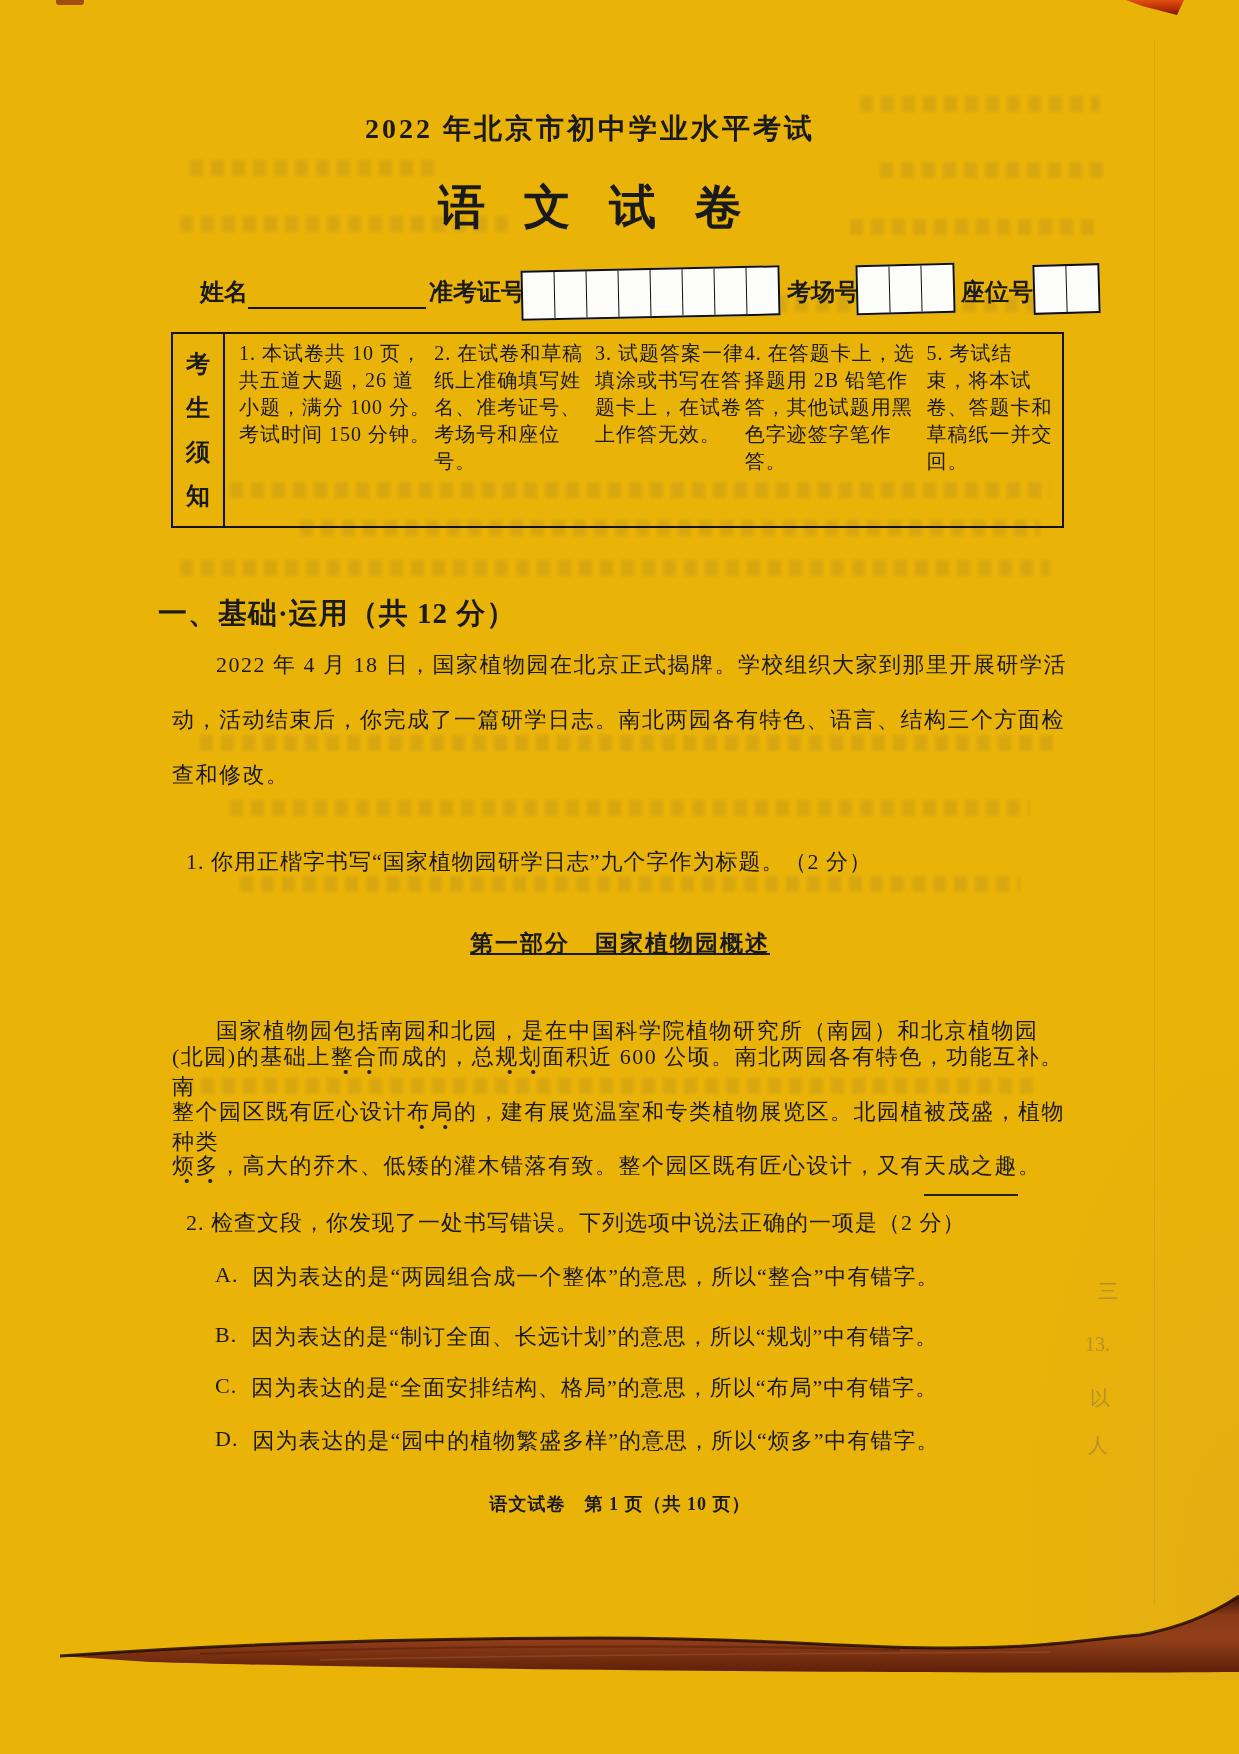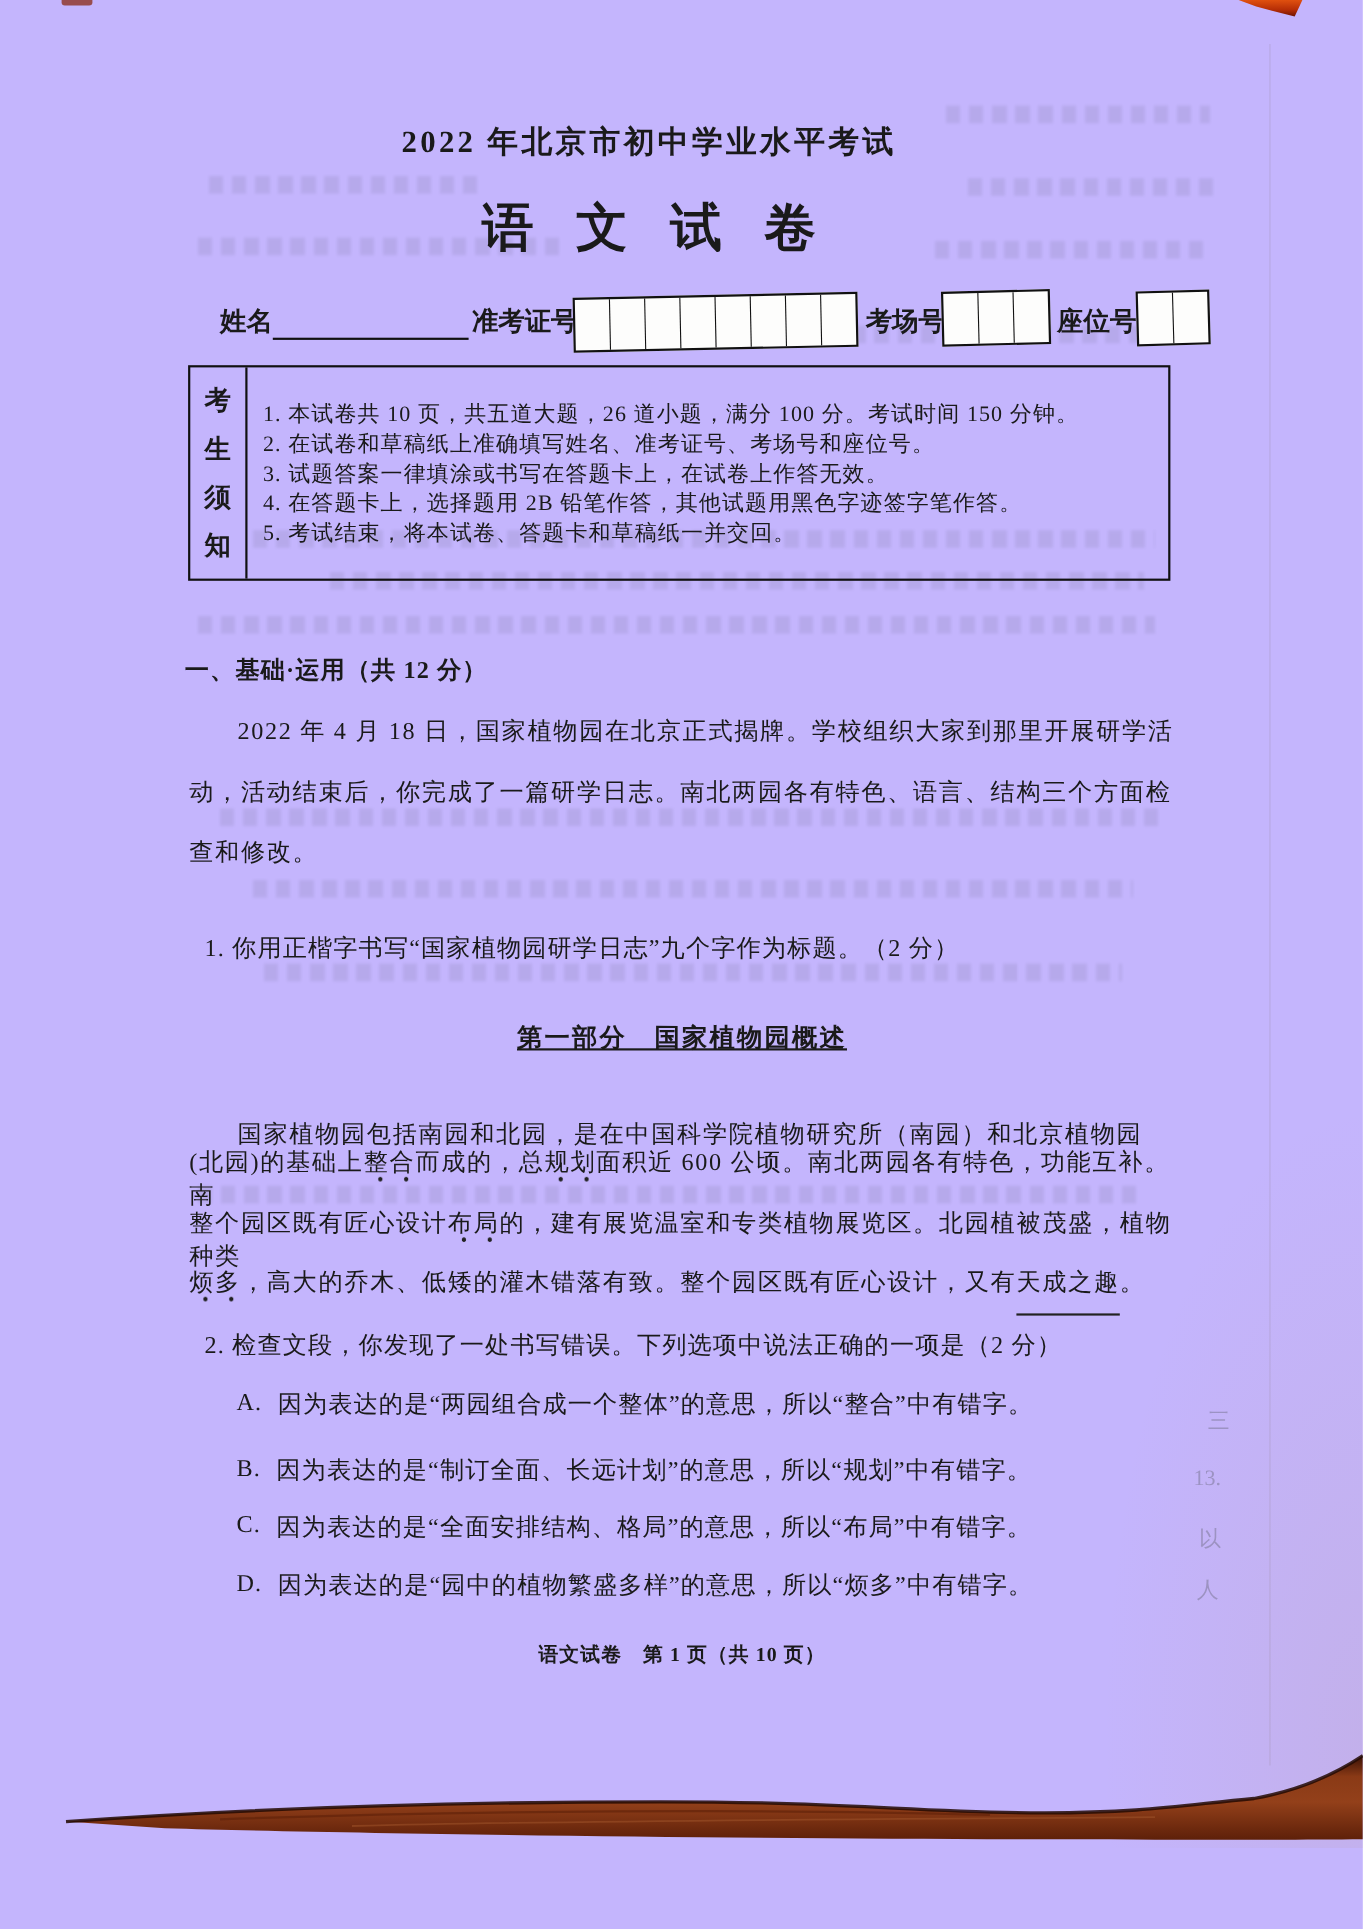--- a/index.html
+++ b/index.html
@@ -1,19 +1,19 @@
 <!DOCTYPE html>
 <html lang="zh"><head>
 <meta charset="utf-8">
 <style>
   html,body{margin:0;padding:0;background:#ffffff;}
   .page{
     position:relative;
     width:1239px;height:1754px;
-    background:#c4b5fd;
+    background:#eab308;
     overflow:hidden;
     font-family:"Liberation Serif","DejaVu Serif",serif;
     color:#1a1a1a;
   }
   .abs{position:absolute;}
   
   .exam-title{
     left:130px;top:110px;width:920px;
     text-align:center;font-size:28px;font-weight:700;letter-spacing:3px;
   }
@@ -33,25 +33,25 @@
     left:171px;top:332px;width:893px;height:196px;
     border:2.4px solid #111;display:flex;box-sizing:border-box;
   }
   .notice-side{
     width:52px;border-right:2px solid #111;
     display:flex;flex-direction:column;justify-content:space-around;
     align-items:center;padding:8px 0;box-sizing:border-box;
     font-size:24px;font-weight:700;
   }
   .notice-items{
-    flex:1;display:flex;flex-direction:column;justify-content:center;
+    flex:1;display:flex;flex-direction:row;justify-content:flex-start;
     padding:6px 8px 6px 14px;font-size:20px;letter-spacing:1px;box-sizing:border-box;font-family:Liberation Serif, serif;
   }
   
-  .h-section{left:168px;top:594px;font-size:22px;font-weight:700;letter-spacing:1px;}
+  .h-section{left:158px;top:594px;font-size:29px;font-weight:700;letter-spacing:1px;}
   .bodyline{left:172px;width:900px;font-size:22px;letter-spacing:1.5px;}
   .indent2{text-indent:44px;}
   .qline{left:186px;width:890px;font-size:22px;letter-spacing:1px;}
   .part-heading{left:172px;top:928px;width:896px;text-align:center;
     font-size:23px;font-weight:700;letter-spacing:2px;text-decoration:underline;}
   .passage-line{left:172px;width:900px;font-size:22px;letter-spacing:1.5px;}
   .em-dot{
     background-image:radial-gradient(circle,#222 1.7px,rgba(0,0,0,0) 2.3px);
     background-size:23.5px 6px;background-repeat:repeat-x;
     background-position:3px 100%;padding-bottom:6px;

